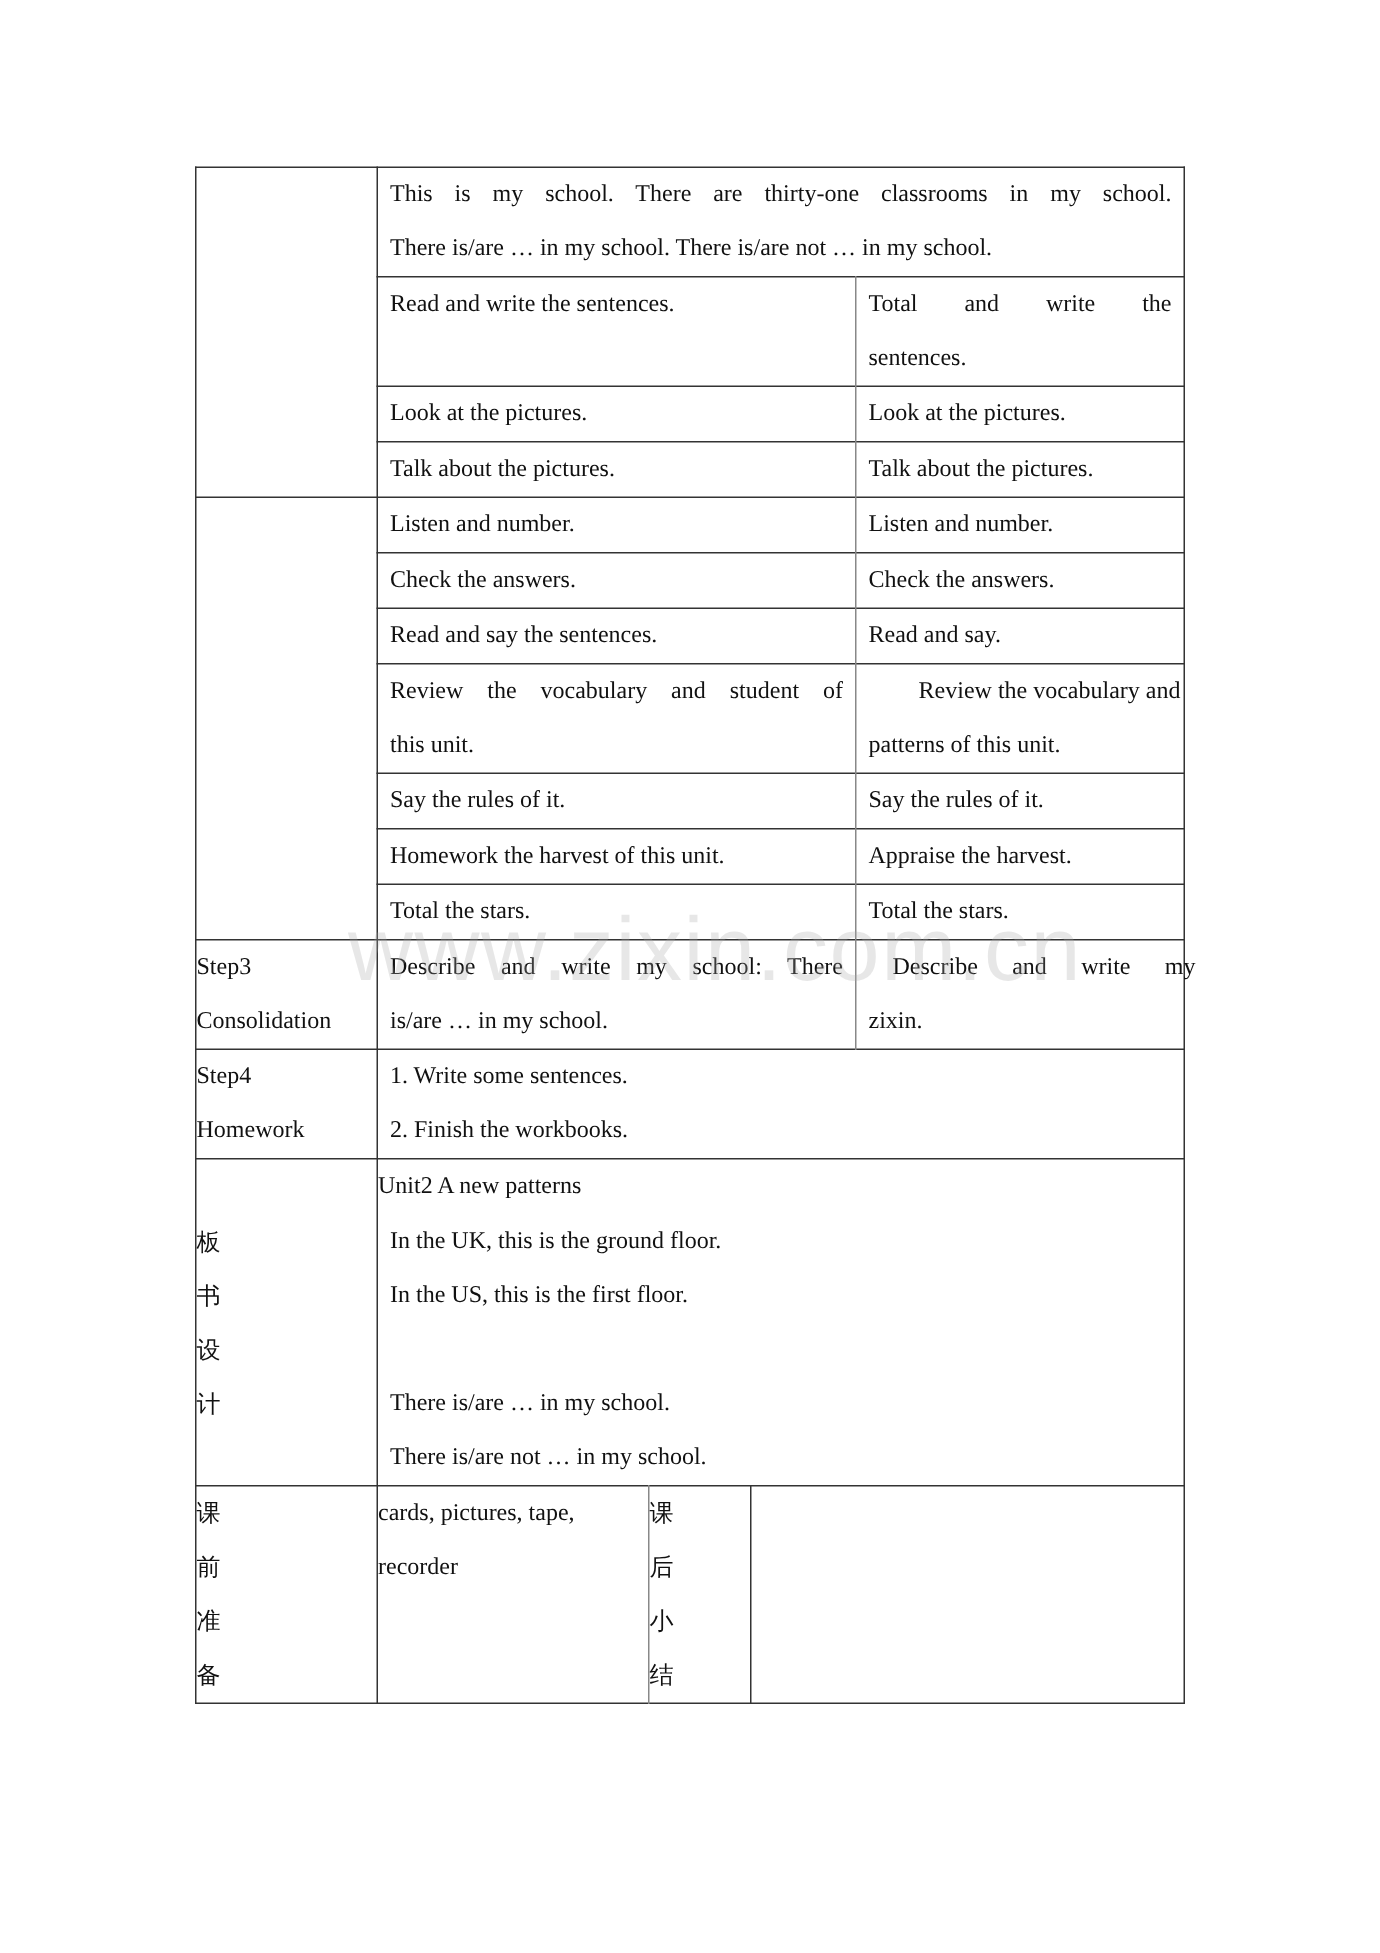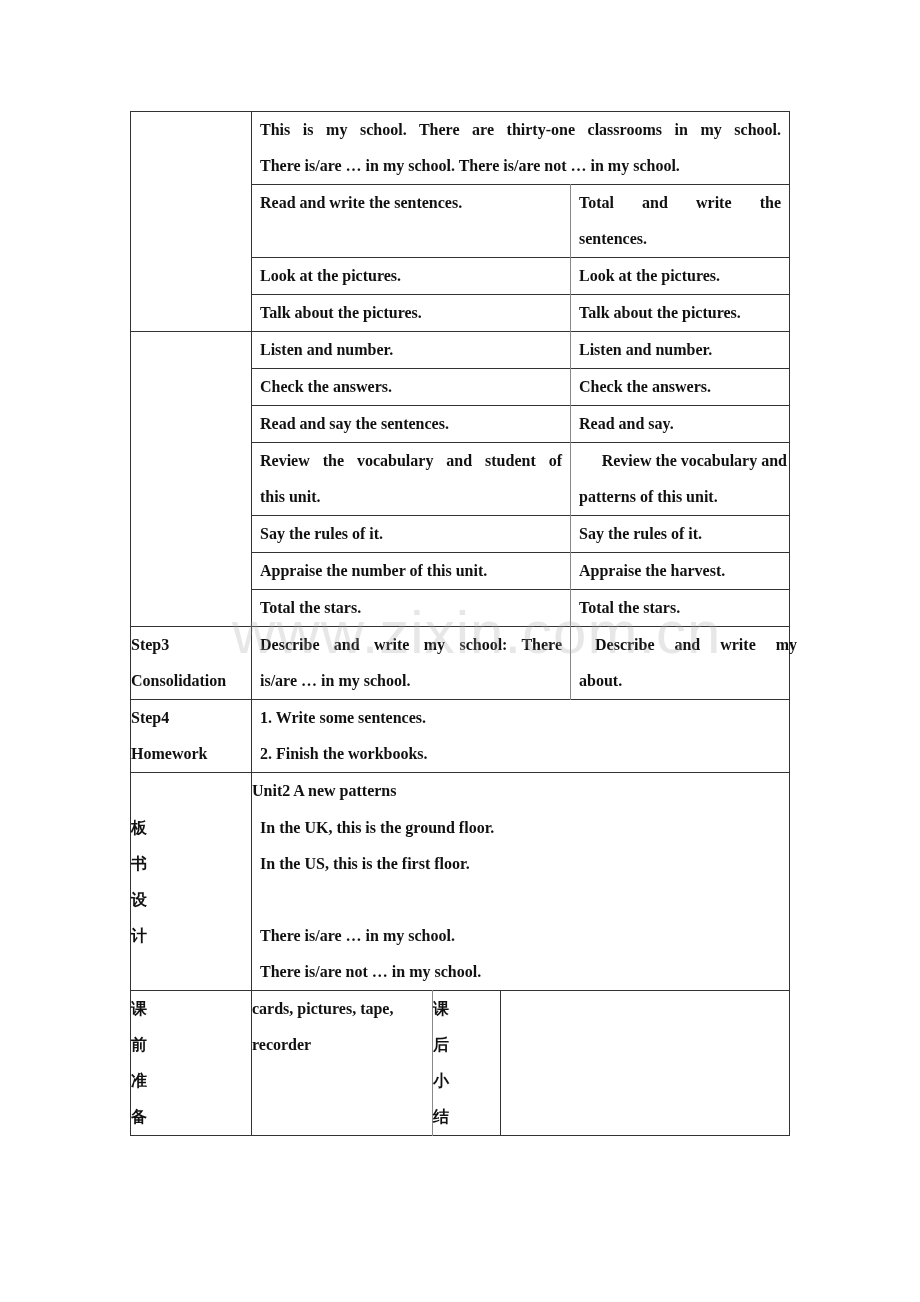--- a/index.html
+++ b/index.html
@@ -1,21 +1,21 @@
 <!DOCTYPE html>
 <html><head>
 <meta charset="utf-8">
 <style>
   html, body { margin:0; padding:0; background:#ffffff; }
   body { width:920px; height:1302px; position:relative; overflow:hidden;
          font-family:"Liberation Serif", "DejaVu Serif", serif; color:#111; font-size:16px; }
   .hl { position:absolute; height:1px; background:#333; }
   .vl { position:absolute; width:1px; background:#333; }
   .vl.gray { background:#888; }
-  .cell { position:absolute; box-sizing:border-box; line-height:36px;font-weight:bold; }
+  .cell { position:absolute; box-sizing:border-box; line-height:36px; }
   .justfull { text-align:justify; text-align-last:justify; }
   .center { }
   .cjk { font-family:"DejaVu Sans", sans-serif; font-size:16px; }
   .watermark { position:absolute; left:232px; top:598px; font-family:"Liberation Sans", sans-serif;
                font-size:60px; color:rgba(170,170,170,0.28); letter-spacing:1px; pointer-events:none; white-space:nowrap; }
 </style>
 </head>
 <body>
 
 <div>
@@ -67,32 +67,32 @@
   <div class="cell" style="left:579px; top:406px; width:202px;">Read and say.</div>
 
   <div class="cell justfull" style="left:260px; top:443px; width:302px;">Review the vocabulary and student of</div>
   <div class="cell" style="left:260px; top:479px; width:302px;">this unit.</div>
   <div class="cell" style="left:579px; top:443px; width:208px;text-align:right;">Review the vocabulary and</div>
   <div class="cell" style="left:579px; top:479px; width:202px;">patterns of this unit.</div>
 
   <div class="cell" style="left:260px; top:516px; width:302px;">Say the rules of it.</div>
   <div class="cell" style="left:579px; top:516px; width:202px;">Say the rules of it.</div>
 
-  <div class="cell" style="left:260px; top:553px; width:302px;">Appraise the number of this unit.</div>
+  <div class="cell" style="left:260px; top:553px; width:302px;">Homework the harvest of this unit.</div>
   <div class="cell" style="left:579px; top:553px; width:202px;">Appraise the harvest.</div>
 
   <div class="cell" style="left:260px; top:590px; width:302px;">Total the stars.</div>
   <div class="cell" style="left:579px; top:590px; width:202px;">Total the stars.</div>
 
   <div class="cell center" style="left:131px; top:627px; width:120px;">Step3</div>
   <div class="cell center" style="left:131px; top:663px; width:120px;">Consolidation</div>
   <div class="cell justfull" style="left:260px; top:627px; width:302px;">Describe and write my school: There</div>
   <div class="cell" style="left:260px; top:663px; width:302px;">is/are … in my school.</div>
   <div class="cell justfull" style="left:595px; top:627px; width:202px;">Describe and write my</div>
-  <div class="cell" style="left:579px; top:663px; width:202px;">about.</div>
+  <div class="cell" style="left:579px; top:663px; width:202px;">zixin.</div>
 
   <div class="cell center" style="left:131px; top:700px; width:120px;">Step4</div>
   <div class="cell center" style="left:131px; top:736px; width:120px;">Homework</div>
   <div class="cell" style="left:260px; top:700px; width:521px;">1. Write some sentences.</div>
   <div class="cell" style="left:260px; top:736px; width:521px;">2. Finish the workbooks.</div>
 
   <div class="cell center cjk" style="left:131px; top:810px; width:120px;">板</div>
   <div class="cell center cjk" style="left:131px; top:846px; width:120px;">书</div>
   <div class="cell center cjk" style="left:131px; top:882px; width:120px;">设</div>
   <div class="cell center cjk" style="left:131px; top:918px; width:120px;">计</div>

